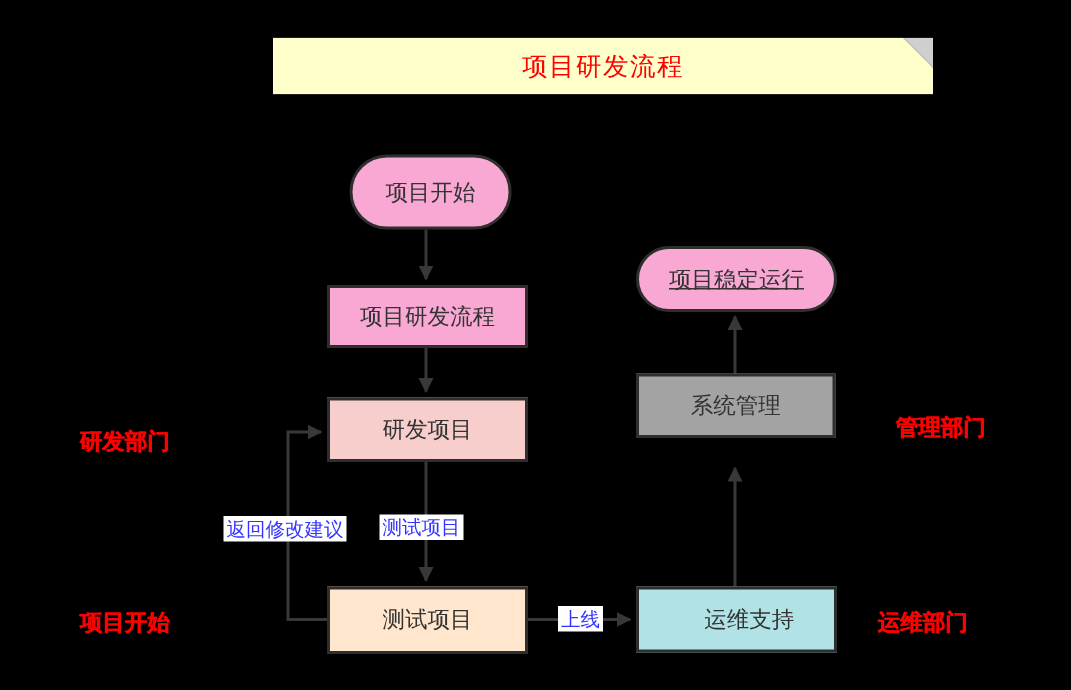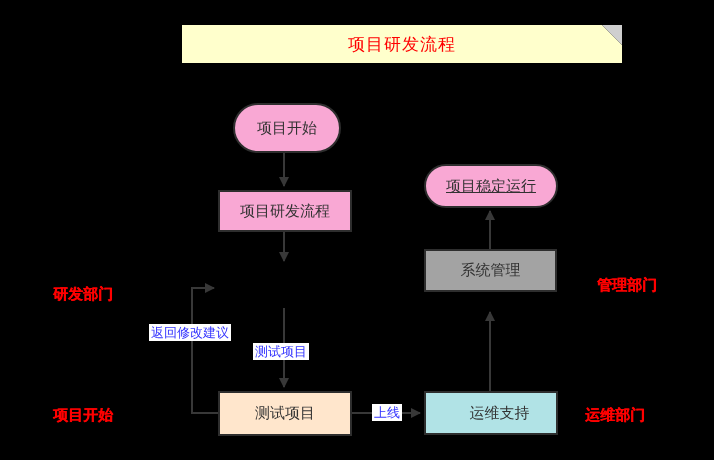--- a/index.html
+++ b/index.html
@@ -37,21 +37,21 @@
   .n-sys   {left:424px;top:249px;width:133px;height:43px;background:#a3a3a3;}
   .n-ops   {left:424px;top:391px;width:134px;height:44px;background:#B1E3E6;padding-left:17px;}
   
   .edges{position:absolute;left:0;top:0;width:714px;height:460px;}
   
   .edge-label{
     position:absolute;background:#FFFFFF;color:#3333FF;font-size:13px;
     padding:0 2px;line-height:17px;white-space:nowrap;
   }
   .lbl-test    {left:253px;top:343px;}
-  .lbl-feedback{left:149px;top:324px;}
+  .lbl-feedback{left:149px;top:344px;}
   .lbl-golive  {left:372px;top:404px;}
   
   .dept{
     position:absolute;color:#FF0000;font-size:15px;font-weight:bold;
     white-space:nowrap;text-shadow:0.5px 0 0 #FF0000;
   }
   .d-dev {left:53px; top:285px;}
   .d-test{left:53px; top:406px;}
   .d-mgmt{left:597px;top:276px;text-align:right;}
   .d-ops {left:585px;top:406px;}
@@ -80,20 +80,23 @@
     <path d="M490,391 L490,312" fill="none" stroke="#383838" stroke-width="2" marker-end="url(#arr)"></path>
     <path d="M490,265 L490,211" fill="none" stroke="#383838" stroke-width="2" marker-end="url(#arr)"></path>
   </svg>
 
   <div class="node n-start">
     <span>项目开始</span>
   </div>
   <div class="node n-req">
     <span>项目研发流程</span>
   </div>
+  <div class="node n-dev">
+    <span>研发项目</span>
+  </div>
   <div class="node n-test">
     <span>测试项目</span>
   </div>
   <div class="node n-stable">
     <span>项目稳定运行</span>
   </div>
   <div class="node n-sys">
     <span>系统管理</span>
   </div>
   <div class="node n-ops">

